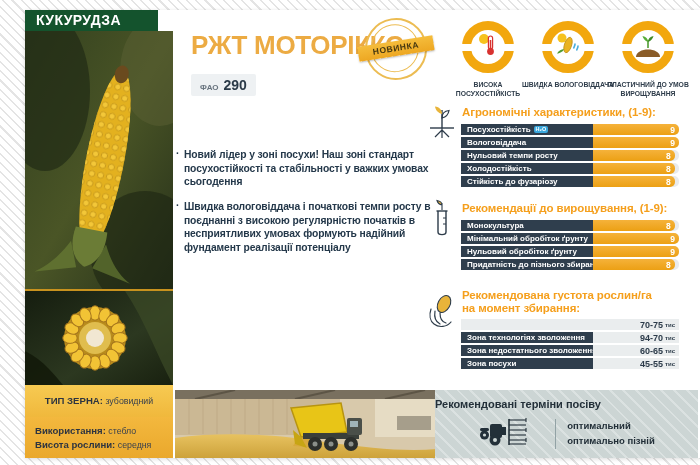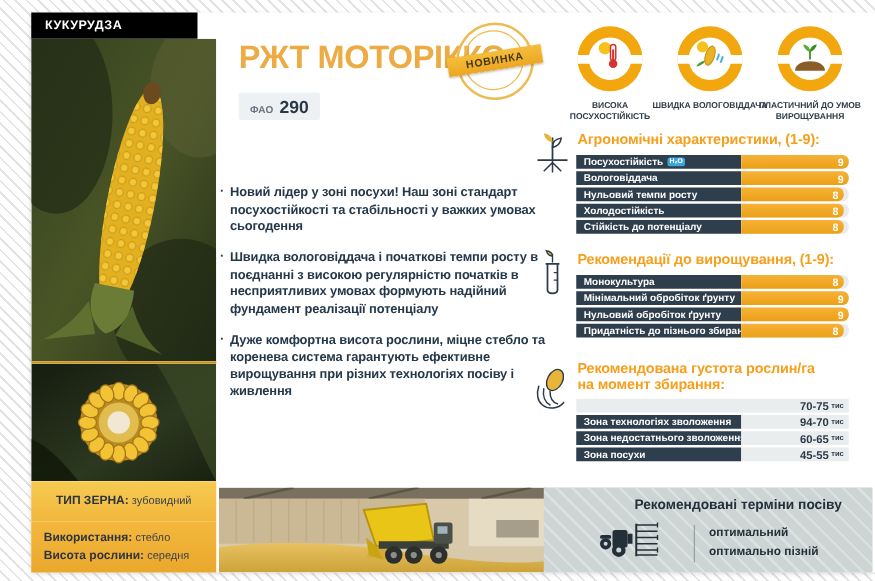--- a/index.html
+++ b/index.html
@@ -1,22 +1,22 @@
 <!DOCTYPE html>
 <html><head>
 <meta charset="utf-8">
 <style>
   html,body{margin:0;padding:0;}
   body{font-family:"Liberation Sans","DejaVu Sans",sans-serif;background:#fff;}
   #canvas{position:relative;width:700px;height:465px;overflow:hidden;
     background:repeating-linear-gradient(45deg,#ffffff 0 5px,#e4e4e4 5px 6.5px);}
   .card{position:absolute;left:25px;top:10px;width:675px;height:448px;background:#fff;box-shadow:0 1px 4px rgba(0,0,0,.15);}
   
-  .cat-band{position:absolute;left:0;top:0;width:133px;height:21px;background:#000000;color:#fff;
-    font-size:10px;font-weight:800;letter-spacing:.4px;line-height:21px;padding-left:11px;box-sizing:border-box;}
+  .cat-band{position:absolute;left:0;top:0;width:133px;height:21px;background:#14532d;color:#fff;
+    font-size:14px;font-weight:800;letter-spacing:.4px;line-height:21px;padding-left:11px;box-sizing:border-box;}
   .photo-cob{position:absolute;left:0;top:21px;width:148px;height:258px;overflow:hidden;}
   .photo-slice{position:absolute;left:0;top:279px;width:148px;height:96px;overflow:hidden;border-top:2px solid #c8921e;box-sizing:border-box;}
   .grain-box{position:absolute;left:0;top:375px;width:148px;height:73px;}
   .grain-top{height:32px;background:linear-gradient(#f7ca52,#f0b83c);padding:9px 10px 0;box-sizing:border-box;text-align:center;}
   .grain-bot{height:41px;background:linear-gradient(#f3b83e,#eaa82c);padding:7px 10px 0;box-sizing:border-box;}
   .gi-line{font-size:8.8px;color:#3a414d;line-height:1.45;white-space:nowrap;}
   .gi-line b{font-size:9.6px;color:#2d3440;}
   
   .main-title{position:absolute;left:166px;top:20px;font-size:26px;font-weight:800;color:#ecab43;letter-spacing:-.3px;}
   .stamp{position:absolute;left:340px;top:8px;width:62px;height:62px;transform:rotate(-9deg);}
@@ -54,21 +54,21 @@
   .dens-row{display:flex;height:11px;margin-bottom:2px;}
   .dens-label{width:132px;background:#2f3e4d;color:#fff;font-size:8px;font-weight:700;line-height:11px;
     padding-left:6px;box-sizing:border-box;white-space:nowrap;overflow:hidden;}
   .dens-val{flex:1;background:#eaedee;display:flex;align-items:center;justify-content:flex-end;padding-right:4px;gap:2px;}
   .dens-num{font-size:9px;font-weight:800;color:#2c3b4a;}
   .dens-unit{font-size:6px;font-weight:700;color:#2c3b4a;}
   
   .sowing{position:absolute;left:410px;top:380px;width:263px;height:68px;background:#ccd5d4;overflow:hidden;}
   .sowing::after{content:"";position:absolute;inset:0;
     background:repeating-linear-gradient(45deg,rgba(255,255,255,.30) 0 2px,transparent 2px 9px);pointer-events:none;}
-  .sow-title{text-align:center;font-size:11px;font-weight:800;color:#233039;margin-top:8px;position:relative;z-index:1;margin-left:48px;}
+  .sow-title{text-align:left;font-size:11px;font-weight:800;color:#233039;margin-top:8px;position:relative;z-index:1;}
   .sow-row{display:flex;align-items:center;justify-content:center;gap:11px;margin-top:5px;position:relative;z-index:1;}
   .sow-div{width:1px;height:30px;background:#92a2a5;}
   .sow-opt{font-size:9.5px;font-weight:700;color:#233039;line-height:1.55;}
 </style>
 </head>
 <body>
 
 <div id="canvas">
   <div class="card">
 
@@ -194,21 +194,20 @@
       <span class="fl">ФАО</span>
       <span class="fv">290</span>
     </div>
 
     <div class="bullets">
 
         <div class="bullet">Новий лідер у зоні посухи! Наш зоні стандарт посухостійкості та стабільності у важких умовах сьогодення</div>
 
         <div class="bullet">Швидка вологовіддача і початкові темпи росту в поєднанні з високою регулярністю початків в несприятливих умовах формують надійний фундамент реалізації потенціалу</div>
 
-        <div class="bullet">Дуже комфортна висота рослини, міцне стебло та коренева система гарантують ефективне вирощування при різних технологіях посіву і живлення</div>
       </div>
 
     <div class="photo-truck">
       <svg width="262" height="68" viewBox="0 0 262 68">
         <defs>
           <linearGradient id="pileG" x1="0" y1="0" x2="0" y2="1">
             <stop offset="0" stop-color="#e7c260"></stop>
               <stop offset="1" stop-color="#cda23a"></stop>
           </linearGradient>
         </defs>
@@ -338,21 +337,21 @@
           </div>
           <div class="bar-track">
             <div class="bar-fill" style="width: 95%;">
               <span class="bar-val">8</span>
             </div>
           </div>
         </div>
 
         <div class="bar-row">
           <div class="bar-label">
-            <span>Стійкість до потенціалу</span>
+            <span>Стійкість до фузаріозу</span>
 
           </div>
           <div class="bar-track">
             <div class="bar-fill" style="width: 95%;">
               <span class="bar-val">8</span>
             </div>
           </div>
         </div>
       </div>
 

